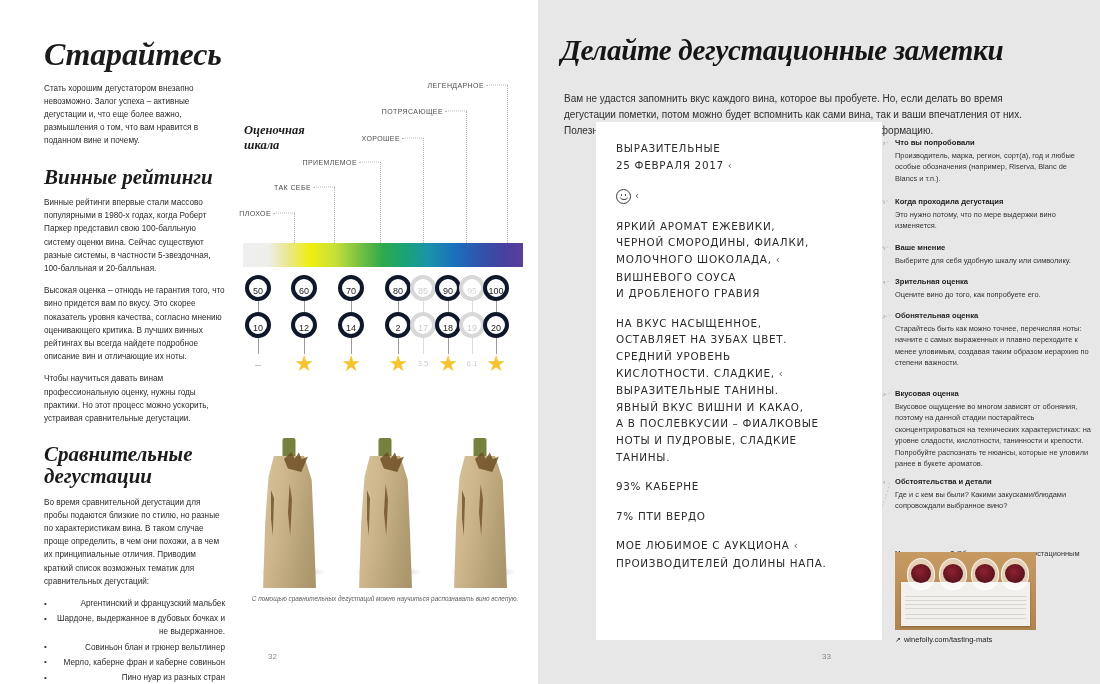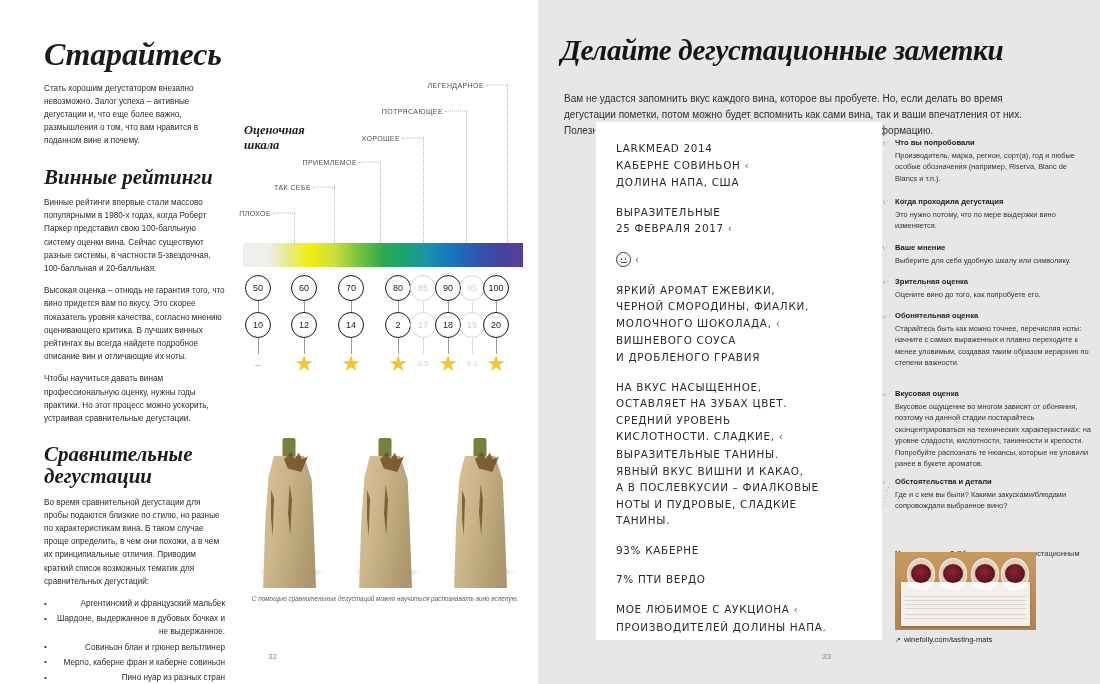--- a/index.html
+++ b/index.html
@@ -79,21 +79,21 @@
   }
   .tier-dots {
     position: absolute; height: 1px; border-top: 1px dotted #b9b9b9;
     transform: translateY(-50%);
   }
 
   
   .score-col { position: absolute; top: 195px; text-align: center; transform: translateX(-50%); }
   .circle {
     width: 26px; height: 26px; border-radius: 50%;
-    border: 1px solid #0f172a; color: #222;
+    border: 4px solid #0f172a; color: #222;
     font-size: 9px; line-height: 24px; text-align: center;
     margin: 0 auto; background: #fff;
   }
   .circle.faint { border-color: #d8d8d8; color: #cdcdcd; }
   .stem { width: 1px; height: 11px; background: #9a9a9a; margin: 0 auto; }
   .stem.faint { background: #dcdcdc; }
   .star { font-size: 22px; color: #f5c430; line-height: 20px; }
   .star.none { font-size: 11px; color: #b6b6b6; }
   .halfnum { font-size: 8px; color: #cfcfcf; line-height: 20px; }
 
@@ -376,25 +376,20 @@
         <path d="M262,291 C300,288 330,284 352,281"></path>
         <path d="M252,341 C300,336 330,324 352,315"></path>
         <path d="M245,423 C300,420 332,400 352,393"></path>
         <path d="M258,591 C310,580 344,520 352,481"></path>
       </g>
     </svg>
 
     <div class="note-card">
       <div class="hand" id="hand-notes">
           <div class="blk">
-            <div>LARKMEAD 2014</div>
-            <div>КАБЕРНЕ СОВИНЬОН<span class="caret">‹</span></div>
-            <div>ДОЛИНА НАПА, США</div>
-          </div>
-          <div class="blk">
             <div>ВЫРАЗИТЕЛЬНЫЕ</div>
             <div>25 ФЕВРАЛЯ 2017<span class="caret">‹</span></div>
           </div>
           <div class="blk">
             <div><span class="smiley"><i></i></span><span class="caret">‹</span></div>
           </div>
           <div class="blk">
             <div>ЯРКИЙ АРОМАТ ЕЖЕВИКИ,</div>
             <div>ЧЕРНОЙ СМОРОДИНЫ, ФИАЛКИ,</div>
             <div>МОЛОЧНОГО ШОКОЛАДА,<span class="caret">‹</span></div>

